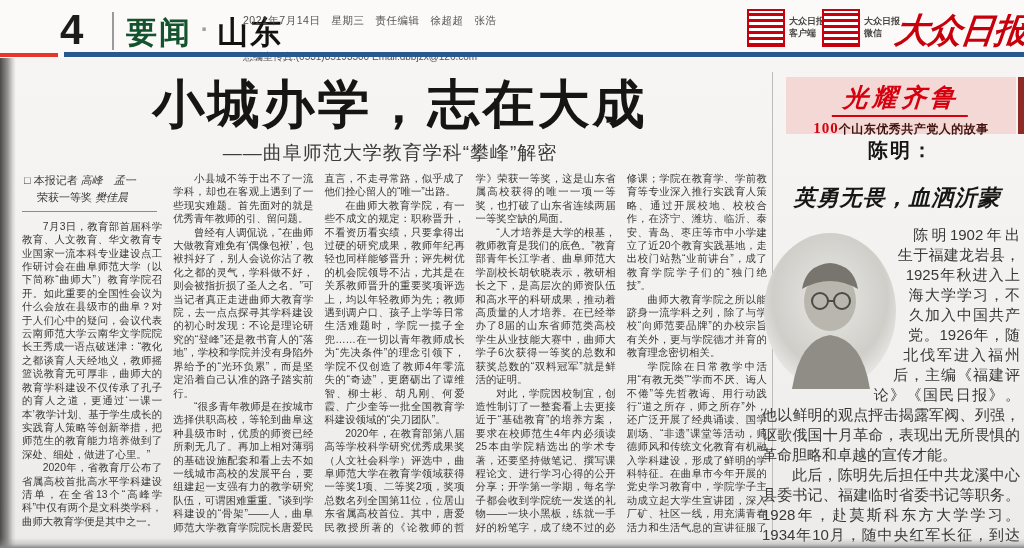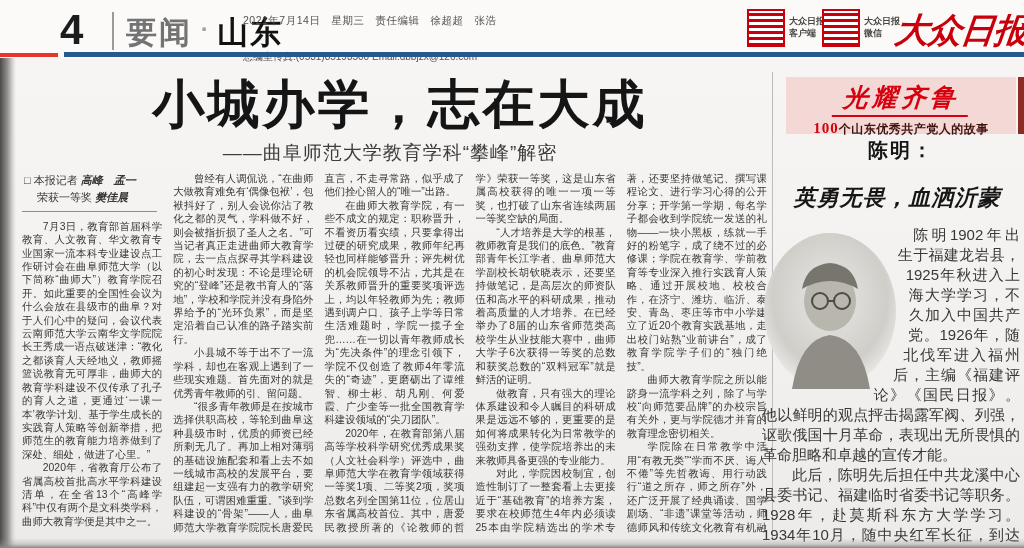--- a/index.html
+++ b/index.html
@@ -11,21 +11,21 @@
   .fold-left { position:absolute; left:0; top:0; width:16px; height:548px;
     background:linear-gradient(90deg,#4a4a48 0%,#8f8e8c 45%,#d9d8d6 80%,rgba(240,239,237,0)); }
   .shadow-bottom { position:absolute; left:0; bottom:0; width:1024px; height:10px;
     background:linear-gradient(180deg,rgba(150,149,147,0),#96959360 60%,#8a8987); }
 
   
   .hdr { position:absolute; left:0; top:0; width:1024px; height:58px; background:#fbfaf8; }
   .page-num { position:absolute; left:60px; top:6px; font-size:42px; font-weight:700; color:#1c1c1c; }
   .hdr-vline { position:absolute; left:112px; top:12px; width:2px; height:38px; background:#9a9a9a; }
   .section { position:absolute; left:126px; top:12px; font-size:31px; font-weight:700; white-space:nowrap; }
-  .section .lt { color:#737373; letter-spacing:2px; }
+  .section .lt { color:#14532d; letter-spacing:2px; }
   .section .dot { color:#a2a19f; font-size:24px; vertical-align:6px; }
   .section .rt { color:#121212; font-weight:900; letter-spacing:2px;margin-top:19px; }
   .dateblock { position:absolute; left:243px; top:14px; width:300px; color:#55514e; }
   .dateblock .l1 { font-size:10.5px; letter-spacing:.5px; }
   .dateblock .l2 { font-size:10px; margin-top:22px; }
   .qr-group { position:absolute; top:10px; display:flex; align-items:center; }
   .qr { width:36px; height:36px; background:
       repeating-linear-gradient(0deg,#c7000b 0 3px,#fff 3px 6px),
       repeating-linear-gradient(90deg,#c7000b 0 3px,rgba(255,255,255,.55) 3px 6px);
       outline:2px solid #c7000b; outline-offset:-1px; }
@@ -41,21 +41,21 @@
   .headline { position:absolute; left:110px; top:70px; width:580px; text-align:center;
     font-size:52px; font-weight:900; color:#151515; letter-spacing:3px; white-space:nowrap;
     font-family:"Liberation Sans","DejaVu Sans",sans-serif; }
   .subtitle { position:absolute; left:60px; top:140px; width:660px; text-align:center;
     font-size:19px; color:#3f3d3b; letter-spacing:1px; }
   .art-cols { position:absolute; left:22px; top:172px; width:745px; height:372px;
     column-count:5; column-gap:11px; column-fill:auto; overflow:hidden;
     font-size:10.4px; line-height:13.4px; text-align:justify; color:#3a3836; }
   .byline { width:96%; padding:2px 0 6px 2px; border-bottom:1.5px solid #8e8c8a;
     margin-bottom:8px; font-size:11px; color:#3a3836; }
-  .byline .names { font-weight:700; font-style:italic; }
+  .byline .names { font-weight:400; font-style:italic; }
   .byline .row2 { margin-top:4px; padding-left:13px; }
   .art-cols p { text-indent:2em; margin:0; }
 
   .divider-v { position:absolute; left:772px; top:72px; width:1px; height:468px; background:#bdbcba; }
 
   
   .banner { position:absolute; left:786px; top:77px; width:230px; height:57px;
     background:#f3d8d5; text-align:center; padding-top:4px; }
   .banner-title { display:inline-block; font-size:25px; font-weight:900; font-style:italic;
     color:#d7000f; letter-spacing:4px; font-family:"Liberation Serif","DejaVu Serif",serif;
@@ -121,27 +121,26 @@
       <span>□ 本报记者</span>
       <span class="names">高峰　孟一</span>
       <div class="row2">
         <span>荣获一等奖</span>
         <span class="names">樊佳晨</span>
       </div>
     </div>
     <div>
         <p>7月3日，教育部首届科学教育、人文教育、华文教育专业国家一流本科专业建设点工作研讨会在曲阜师范大学（以下简称“曲师大”）教育学院召开。如此重要的全国性会议为什么会放在县级市的曲阜？对于人们心中的疑问，会议代表云南师范大学云南华文学院院长王秀成一语点破迷津：“教化之都谈育人天经地义，教师摇篮说教育无可厚非，曲师大的教育学科建设不仅传承了孔子的育人之道，更通过‘一课一本’教学计划、基于学生成长的实践育人策略等创新举措，把师范生的教育能力培养做到了深处、细处，做进了心里。”</p>
         <p>2020年，省教育厅公布了省属高校首批高水平学科建设清单，在全省13个“高峰学科”中仅有两个是文科类学科，曲师大教育学便是其中之一。</p>
+        <p>小县城不等于出不了一流学科，却也在客观上遇到了一些现实难题。首先面对的就是优秀青年教师的引、留问题。</p>
         <p>曾经有人调侃说，“在曲师大做教育难免有‘偶像包袱’，包袱抖好了，别人会说你沾了教化之都的灵气，学科做不好，则会被指折损了圣人之名。”可当记者真正走进曲师大教育学院，去一点点探寻其学科建设的初心时发现：不论是理论研究的“登峰”还是教书育人的“落地”，学校和学院并没有身陷外界给予的“光环负累”，而是坚定沿着自己认准的路子踏实前行。</p>
-        <p>小县城不等于出不了一流学科，却也在客观上遇到了一些现实难题。首先面对的就是优秀青年教师的引、留问题。</p>
         <p>“很多青年教师是在按城市选择供职高校，等轮到曲阜这种县级市时，优质的师资已经所剩无几了。再加上相对薄弱的基础设施配套和看上去不如一线城市高校的发展平台，要组建起一支强有力的教学研究队伍，可谓困难重重。”谈到学科建设的“骨架”——人，曲阜师范大学教育学院院长唐爱民直言，不走寻常路，似乎成了他们拴心留人的“唯一”出路。</p>
         <p>在曲师大教育学院，有一些不成文的规定：职称晋升，不看资历看实绩，只要拿得出过硬的研究成果，教师年纪再轻也同样能够晋升；评先树优的机会院领导不沾，尤其是在关系教师晋升的重要奖项评选上，均以年轻教师为先；教师遇到调户口、孩子上学等日常生活难题时，学院一揽子全兜……在一切以青年教师成长为“先决条件”的理念引领下，学院不仅创造了教师4年零流失的“奇迹”，更磨砺出了谭维智、柳士彬、胡凡刚、何爱霞、广少奎等一批全国教育学科建设领域的“尖刀团队”。</p>
         <p>2020年，在教育部第八届高等学校科学研究优秀成果奖（人文社会科学）评选中，曲阜师范大学在教育学领域获得一等奖1项、二等奖2项，奖项总数名列全国第11位，位居山东省属高校首位。其中，唐爱民教授所著的《论教师的哲学》荣获一等奖，这是山东省属高校获得的唯一一项一等奖，也打破了山东省连续两届一等奖空缺的局面。</p>
-        <p>“人才培养是大学的根基，教师教育是我们的底色。”教育部青年长江学者、曲阜师范大学副校长胡钦晓表示，还要坚持做笔记，是高层次的师资队伍和高水平的科研成果，推动着高质量的人才培养。在已经举办了8届的山东省师范类高校学生从业技能大赛中，曲师大学子6次获得一等奖的总数和获奖总数的“双料冠军”就是鲜活的证明。</p>
-        <p>做教育，只有强大的理论体系建设和令人瞩目的科研成果是远远不够的，更重要的是如何将成果转化为日常教学的强劲支撑，使学院培养出的未来教师具备更强的专业能力。</p>
+        <p>“人才培养是大学的根基，教师教育是我们的底色。”教育部青年长江学者、曲阜师范大学副校长胡钦晓表示，教研相长之下，是高层次的师资队伍和高水平的科研成果，推动着高质量的人才培养。在已经举办了8届的山东省师范类高校学生从业技能大赛中，曲师大学子6次获得一等奖的总数和获奖总数的“双料冠军”就是鲜活的证明。</p>
         <p>对此，学院因校制宜，创造性制订了一整套看上去更接近于“基础教育”的培养方案，要求在校师范生4年内必须读25本由学院精选出的学术专著，还要坚持做笔记、撰写课程论文、进行学习心得的公开分享；开学第一学期，每名学子都会收到学院统一发送的礼物——一块小黑板，练就一手好的粉笔字，成了绕不过的必修课；学院在教育学、学前教育等专业深入推行实践育人策略、通过开展校地、校校合作，在济宁、潍坊、临沂、泰安、青岛、枣庄等市中小学建立了近20个教育实践基地，走出校门站熟“业前讲台”，成了教育学院学子们的“独门绝技”。</p>
         <p>曲师大教育学院之所以能跻身一流学科之列，除了与学校“向师范要品牌”的办校宗旨有关外，更与学院德才并育的教育理念密切相关。</p>
         <p>学院除在日常教学中活用“有教无类”“学而不厌、诲人不倦”等先哲教诲、用行动践行“道之所存，师之所存”外，还广泛开展了经典诵读、国学剧场、“非遗”课堂等活动，师德师风和传统文化教育有机融入学科建设，形成了鲜明的学科特征。在曲阜市今年开展的党史学习教育中，学院学子主动成立起大学生宣讲团，深入厂矿、社区一线，用充满青春活力和生活气息的宣讲征服了听众，得到了地方政府的高度评价。</p>
       </div>
   </div>
 
   <div class="divider-v"></div>
 
   <div class="banner">
     <span class="banner-title">光耀齐鲁</span>

